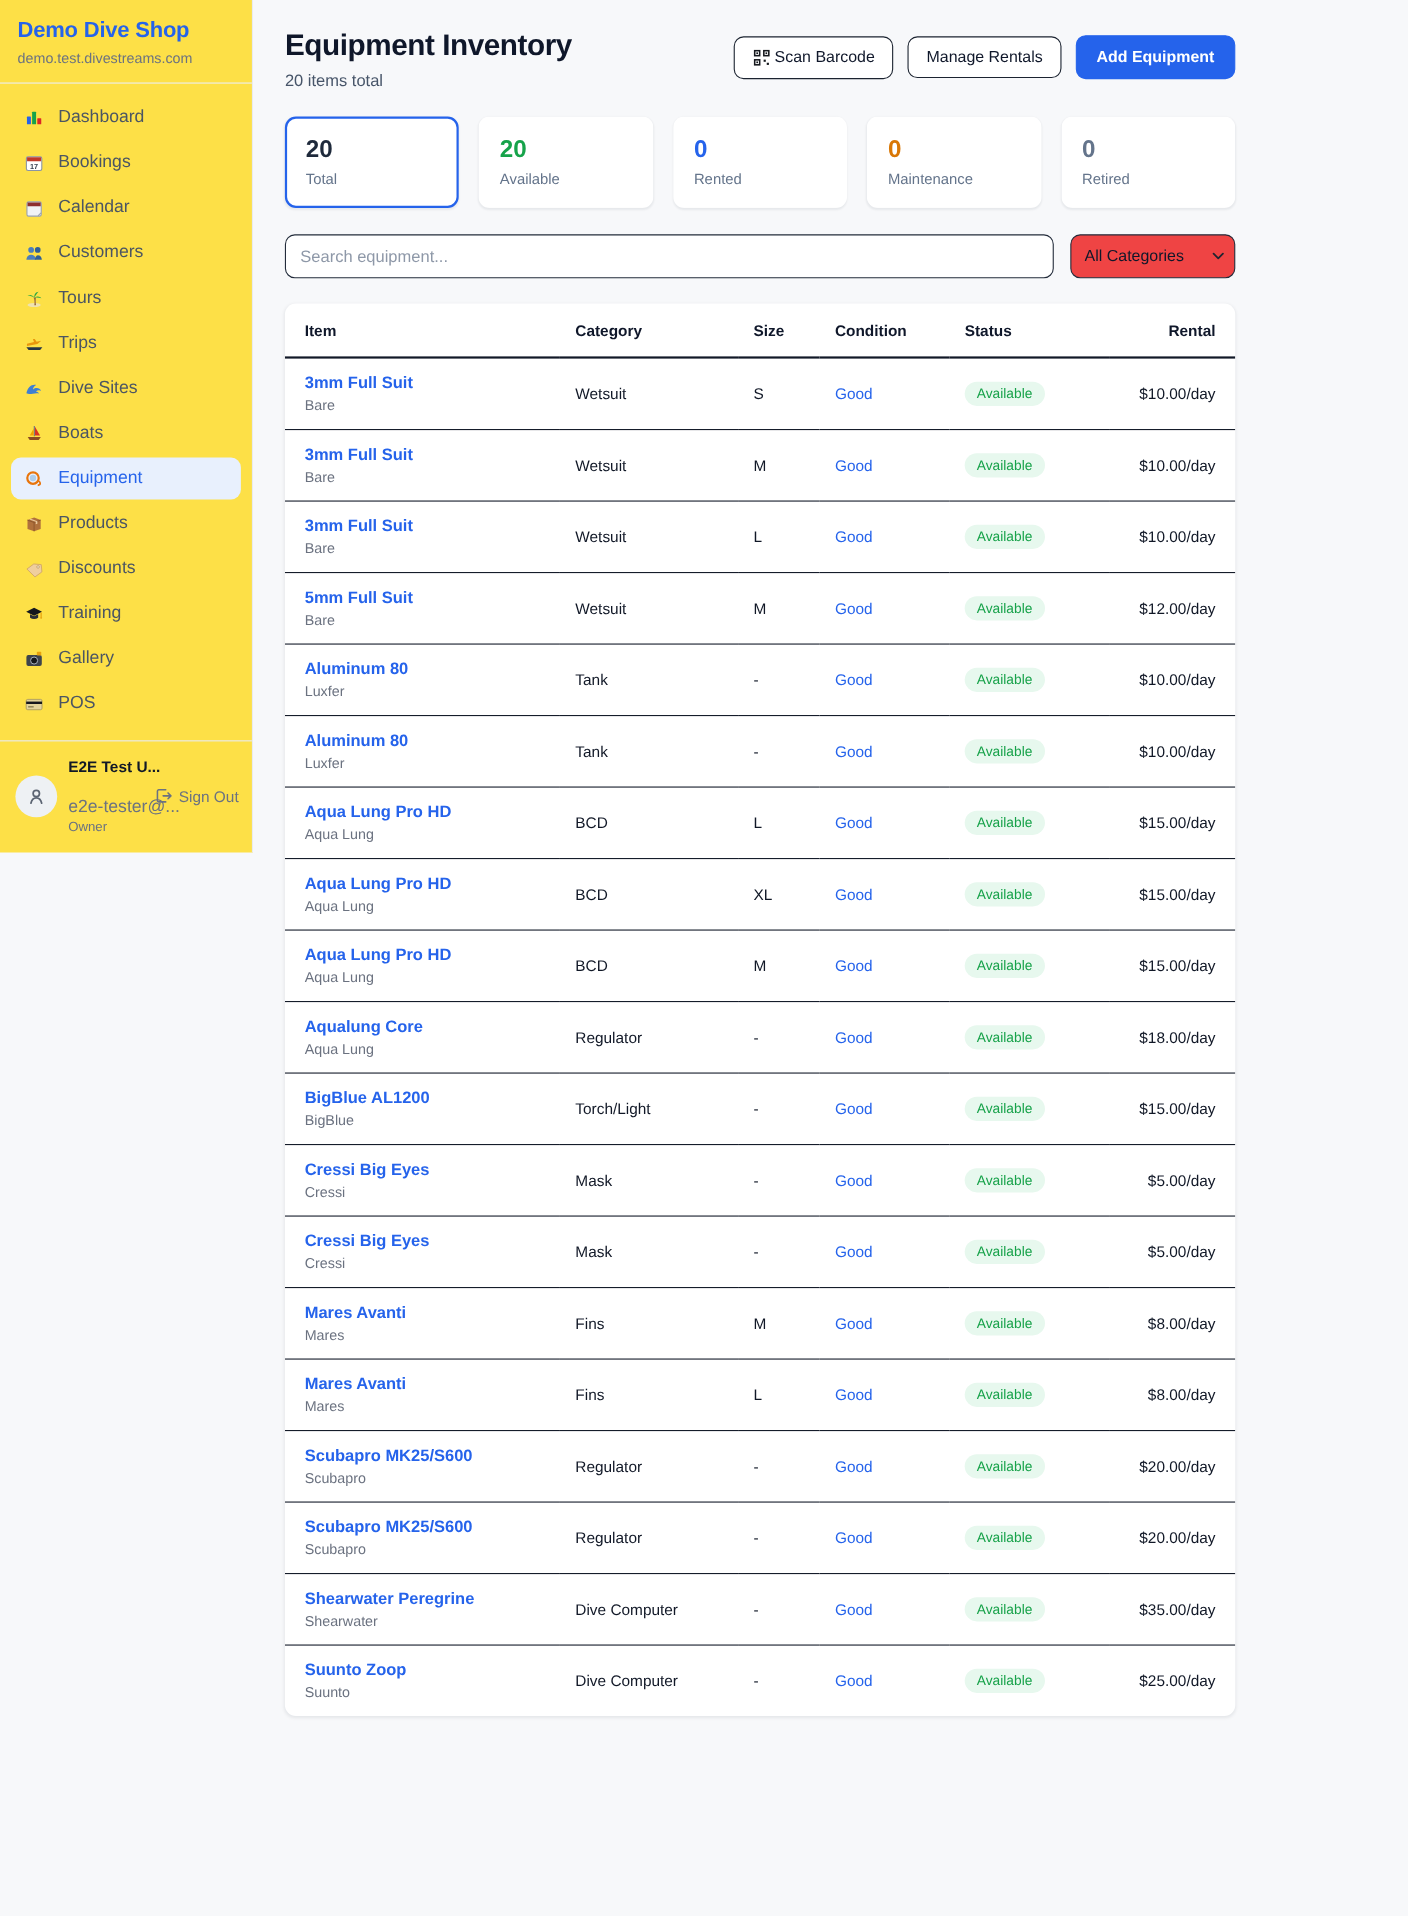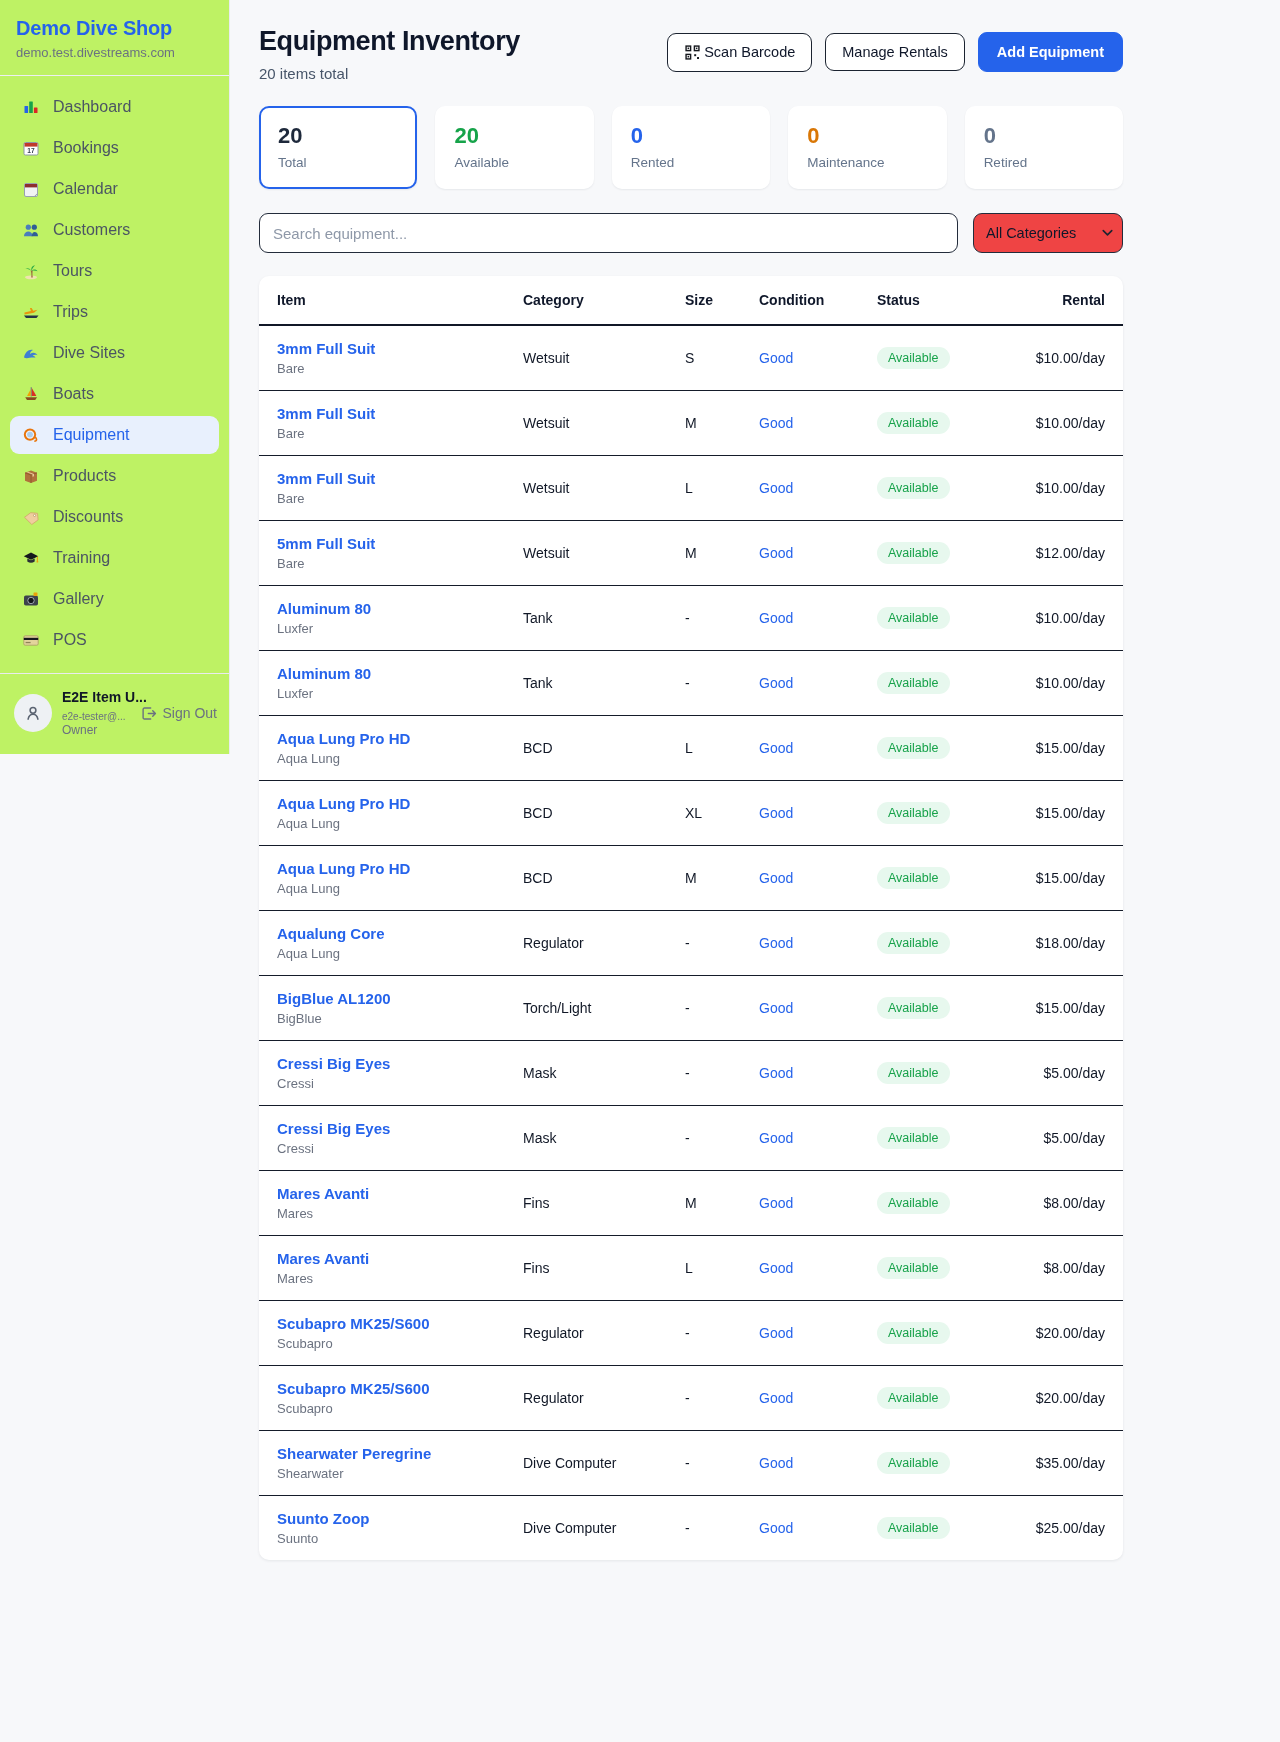--- a/index.html
+++ b/index.html
@@ -1,33 +1,33 @@
 <!DOCTYPE html>
 <html><head>
 <meta charset="utf-8">
 <style>
   * { margin:0; padding:0; box-sizing:border-box; }
   html,body { background:#f7f8fa; }
   body { font-family:"Liberation Sans", sans-serif; }
   .app { width:1280px; height:1742px; display:flex; background:#f7f8fa; overflow:hidden; }
 
   
-  .sidebar { width:230px; min-width:230px; background:#bef264; border-right:1px solid #e9ebef; display:flex; flex-direction:column; height:fit-content; padding-bottom:2px; }
+  .sidebar { width:230px; min-width:230px; background:#fde047; border-right:1px solid #e9ebef; display:flex; flex-direction:column; height:fit-content; padding-bottom:2px; }
   .brand { padding:17px 16px 15px; border-bottom:1px solid #edeff2; }
   .brand-name { color:#2563eb; font-size:20px; font-weight:800; letter-spacing:-0.2px; }
   .brand-domain { color:#6b7280; font-size:13px; margin-top:5px; }
   .nav { padding:12px 10px 10px; display:flex; flex-direction:column; gap:3px; }
   .nav-item { display:flex; align-items:center; gap:13px; padding:10px 12px; border-radius:9px; color:#4b5563; font-size:16px; cursor:pointer;text-align:right; }
   .nav-item.active { background:#e8f0fd; color:#2563eb; }
   .nav-ic { flex:0 0 18px; }
   .user-box { border-top:1px solid #e9ebef; margin-top:4px; padding:15px 12px 15px 14px; display:flex; align-items:center; gap:10px; }
   .avatar { width:38px; height:38px; min-width:38px; border-radius:50%; background:#eef1f4; display:flex; align-items:center; justify-content:center; }
   .user-info { flex:1; min-width:0; }
   .user-name { font-size:14px; font-weight:700; color:#111827; white-space:nowrap; }
-  .user-email { font-size:10px; color:#6b7280; margin-top:6px; white-space:nowrap; }
+  .user-email { font-size:16px; color:#6b7280; margin-top:20px; white-space:nowrap; }
   .user-role { font-size:12px; color:#6b7280; margin-top:1px; }
   .signout { display:flex; align-items:center; gap:6px; color:#6b7280; font-size:14px; background:none; border:none; cursor:pointer; font-family:inherit; white-space:nowrap; padding:0; }
 
   
   .main { flex:1; padding:26px 0 0 29px; }
   .content { width:864px; }
   .page-head { display:flex; justify-content:space-between; align-items:flex-start; margin-bottom:24px; }
   .page-title { font-size:27px; font-weight:800; color:#0f172a; letter-spacing:-0.4px; }
   .page-sub { font-size:15px; color:#475569; margin-top:8px; }
   .actions { display:flex; gap:13px; align-items:center; padding-top:6px; }
@@ -189,21 +189,21 @@
         </div>
       </nav>
     <div class="user-box">
       <div class="avatar">
         <svg viewBox="0 0 18 18" width="20" height="20">
           <circle cx="9" cy="6.6" r="2.6" fill="none" stroke="#5b6472" stroke-width="1.4"></circle>
           <path d="M4.6 14.6c.6-3 2.4-4.4 4.4-4.4s3.8 1.4 4.4 4.4" fill="none" stroke="#5b6472" stroke-width="1.4" stroke-linecap="round"></path>
         </svg>
       </div>
       <div class="user-info">
-        <div class="user-name">E2E Item U...</div>
+        <div class="user-name">E2E Test U...</div>
         <div class="user-email">e2e-tester@...</div>
         <div class="user-role">Owner</div>
       </div>
       <button class="signout">
         <svg viewBox="0 0 18 18" width="17" height="17">
           <path d="M11.3 3.2H4.6a1.3 1.3 0 0 0-1.3 1.3v9a1.3 1.3 0 0 0 1.3 1.3h6.7" fill="none" stroke="#6b7280" stroke-width="1.5" stroke-linecap="round"></path>
           <path d="M8.8 9h7.4M13.5 6.2L16.3 9l-2.8 2.8" fill="none" stroke="#6b7280" stroke-width="1.5" stroke-linecap="round" stroke-linejoin="round"></path>
         </svg>
         <span>Sign Out</span>
       </button>

